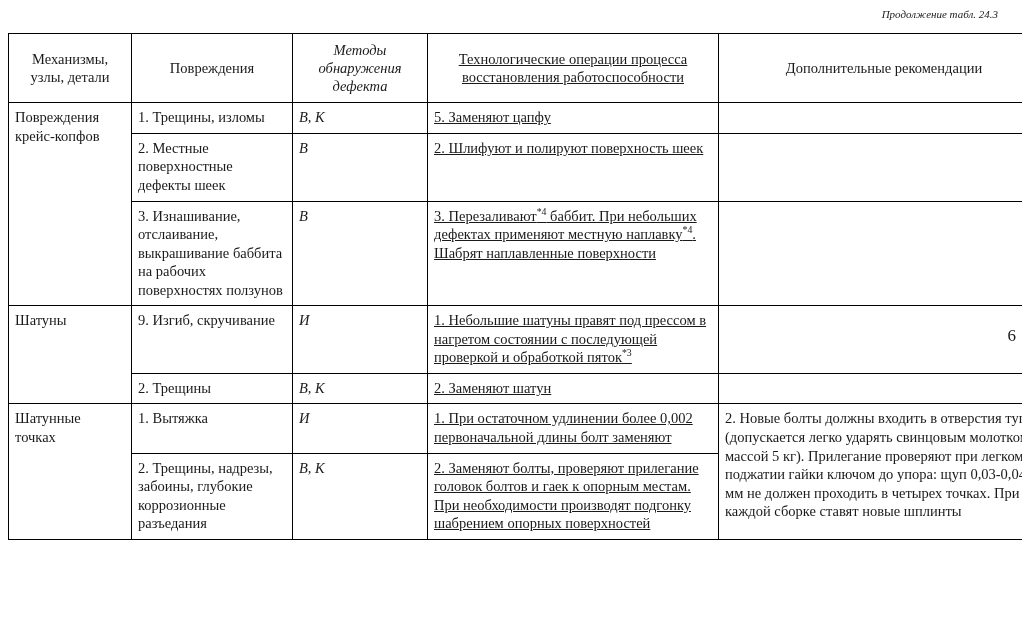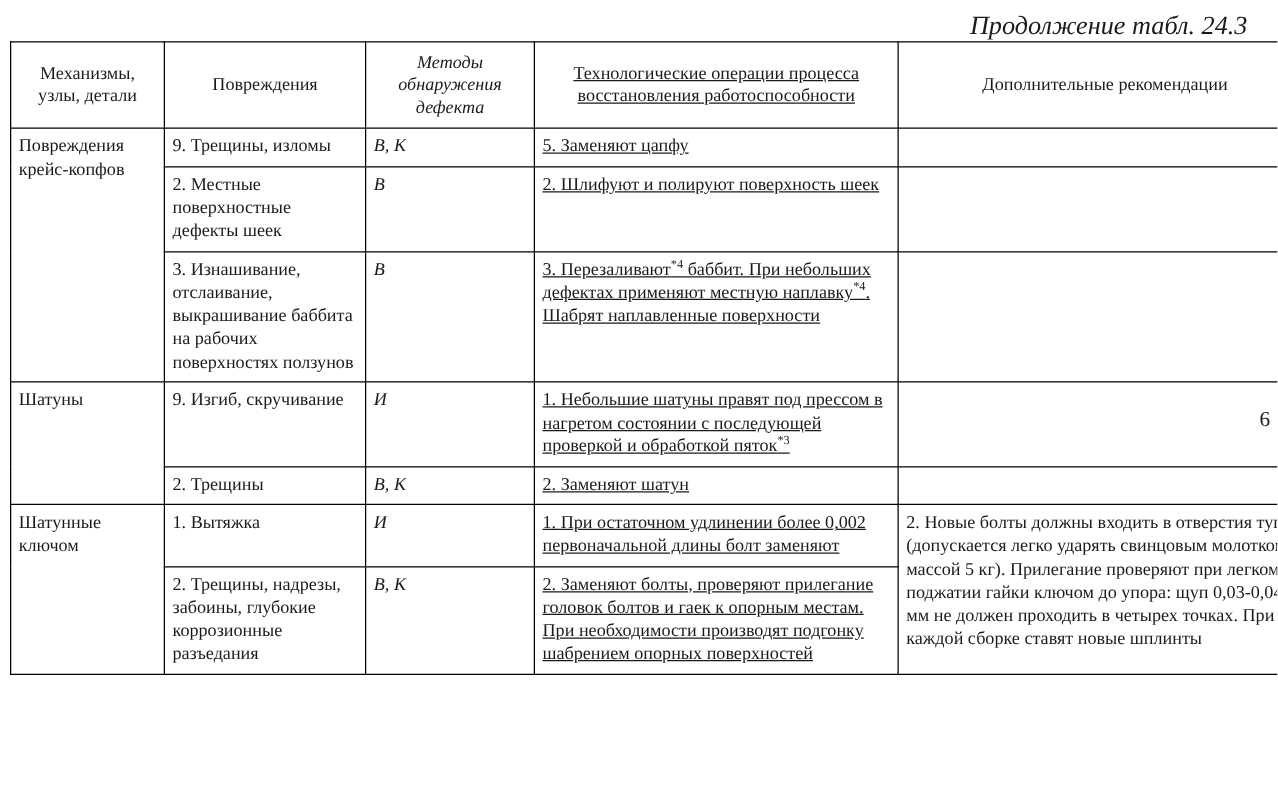--- a/index.html
+++ b/index.html
@@ -14,21 +14,21 @@
     background: #ffffff;
     font-family: "Liberation Serif", serif;
     color: #1a1a1a;
     overflow: hidden;
   }
   .cont-label {
     position: absolute;
     top: 8px;
     right: 24px;
     font-style: italic;
-    font-size: 21px;
+    font-size: 11px;
     color: #1a1a1a;
     white-space: nowrap;
   }
   .page-number {
     position: absolute;
     top: 326px;
     right: 6px;
     font-size: 17px;
     color: #1a1a1a;
   }
@@ -78,21 +78,21 @@
         <th class="col2">Повреждения</th>
         <th class="col3">Методы обнаружения дефекта</th>
         <th class="col4">Технологические операции процесса восстановления работоспособности</th>
         <th class="col5">Дополнительные рекомендации</th>
       </tr>
     </thead>
     <tbody>
 
       <tr>
         <td class="col1" rowspan="3">Повреждения крейс-копфов</td>
-        <td class="col2">9. Трещины, изломы</td>
+        <td class="col2">1. Трещины, изломы</td>
         <td class="col3 method">В, К</td>
         <td class="col4">5. Заменяют цапфу</td>
         <td class="col5"></td>
       </tr>
       <tr>
         <td class="col2">2. Местные поверхностные дефекты шеек</td>
         <td class="col3 method">В</td>
         <td class="col4">2. Шлифуют и полируют поверхность шеек</td>
         <td class="col5"></td>
       </tr>
@@ -111,21 +111,21 @@
         <td class="col5"></td>
       </tr>
       <tr>
         <td class="col2">2. Трещины</td>
         <td class="col3 method">В, К</td>
         <td class="col4">2. Заменяют шатун</td>
         <td class="col5"></td>
       </tr>
 
       <tr>
-        <td class="col1" rowspan="2">Шатунные ключом</td>
+        <td class="col1" rowspan="2">Шатунные точках</td>
         <td class="col2">1. Вытяжка</td>
         <td class="col3 method">И</td>
         <td class="col4">1. При остаточном удлинении более 0,002 первоначальной длины болт заменяют</td>
         <td class="col5" rowspan="2">2. Новые болты должны входить в отверстия туго (допускается легко ударять свинцовым молотком массой 5 кг). Прилегание проверяют при легком поджатии гайки ключом до упора: щуп 0,03-0,04 мм не должен проходить в четырех точках. При каждой сборке ставят новые шплинты</td>
       </tr>
       <tr>
         <td class="col2">2. Трещины, надрезы, забоины, глубокие коррозионные разъедания</td>
         <td class="col3 method">В, К</td>
         <td class="col4">2. Заменяют болты, проверяют прилегание головок болтов и гаек к опорным местам. При необходимости производят подгонку шабрением опорных поверхностей</td>
       </tr>

